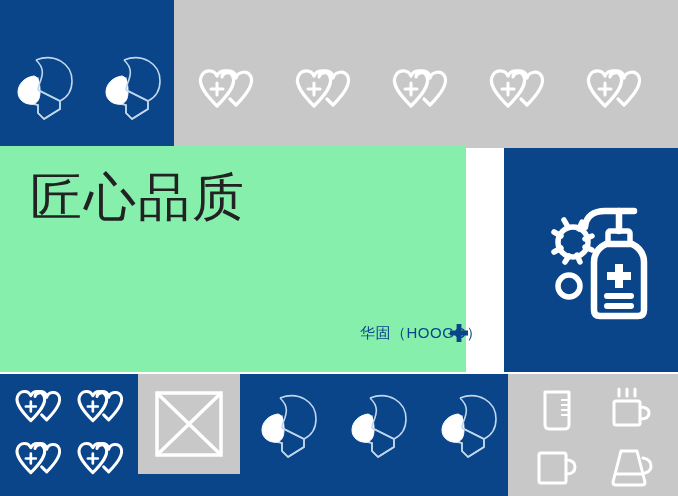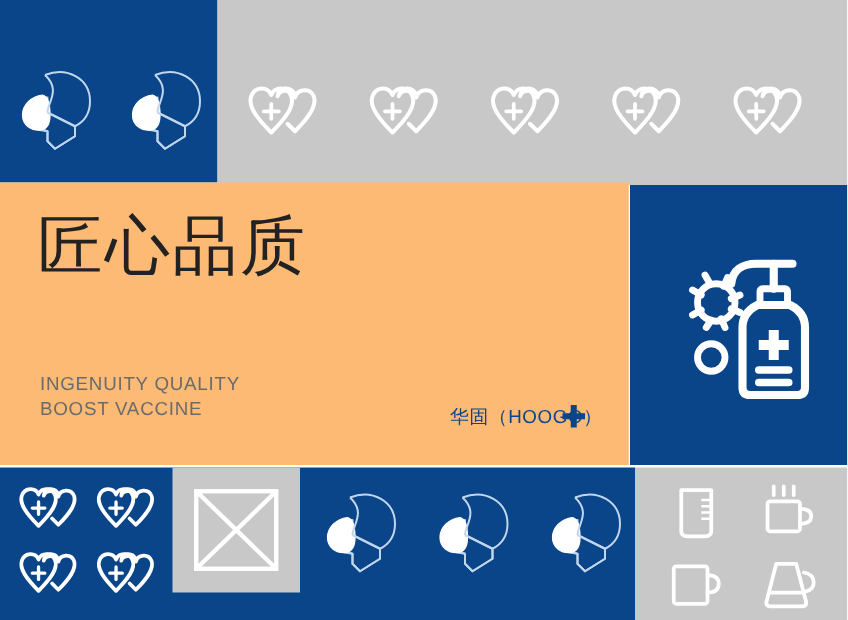--- a/index.html
+++ b/index.html
@@ -38,22 +38,22 @@
   .heart-row-top {
     position: absolute;
     left: 192px;
     top: 66px;
     display: flex;
     gap: 25px;
   }
 
   
   #main-white-panel {
-    left: 0; top: 146px; width: 503px; height: 226px;
-    background: #fdba74;
+    left: 0; top: 146px; width: 466px; height: 226px;
+    background: #86efac;
   }
   #right-blue-panel {
     left: 504px; top: 148px; width: 174px; height: 224px;
   }
 
   #headline-block {
     position: absolute;
     left: 30px;
     top: 22px;
   }
@@ -208,24 +208,20 @@
       </svg>
     </span>
   </div>
 
   <div class="block white" id="main-white-panel">
 
     <div id="headline-block">
       <div class="headline-line">匠心品质</div>
     </div>
 
-    <div id="subtitle-block">
-      <div>INGENUITY QUALITY</div>
-      <div>BOOST VACCINE</div>
-    </div>
 
     <div id="brand-text">华固（HOOGO）</div>
 
     <span id="plus-accent">
       <svg class="icon-svg" width="22" height="22" viewBox="0 0 22 22">
         <path d="M8.6 2 L13.4 2 L13.4 8.6 L20 8.6 L20 13.4 L13.4 13.4 L13.4 20 L8.6 20 L8.6 13.4 L2 13.4 L2 8.6 L8.6 8.6 Z" fill="#0A4489"></path>
       </svg>
     </span>
   </div>
 

